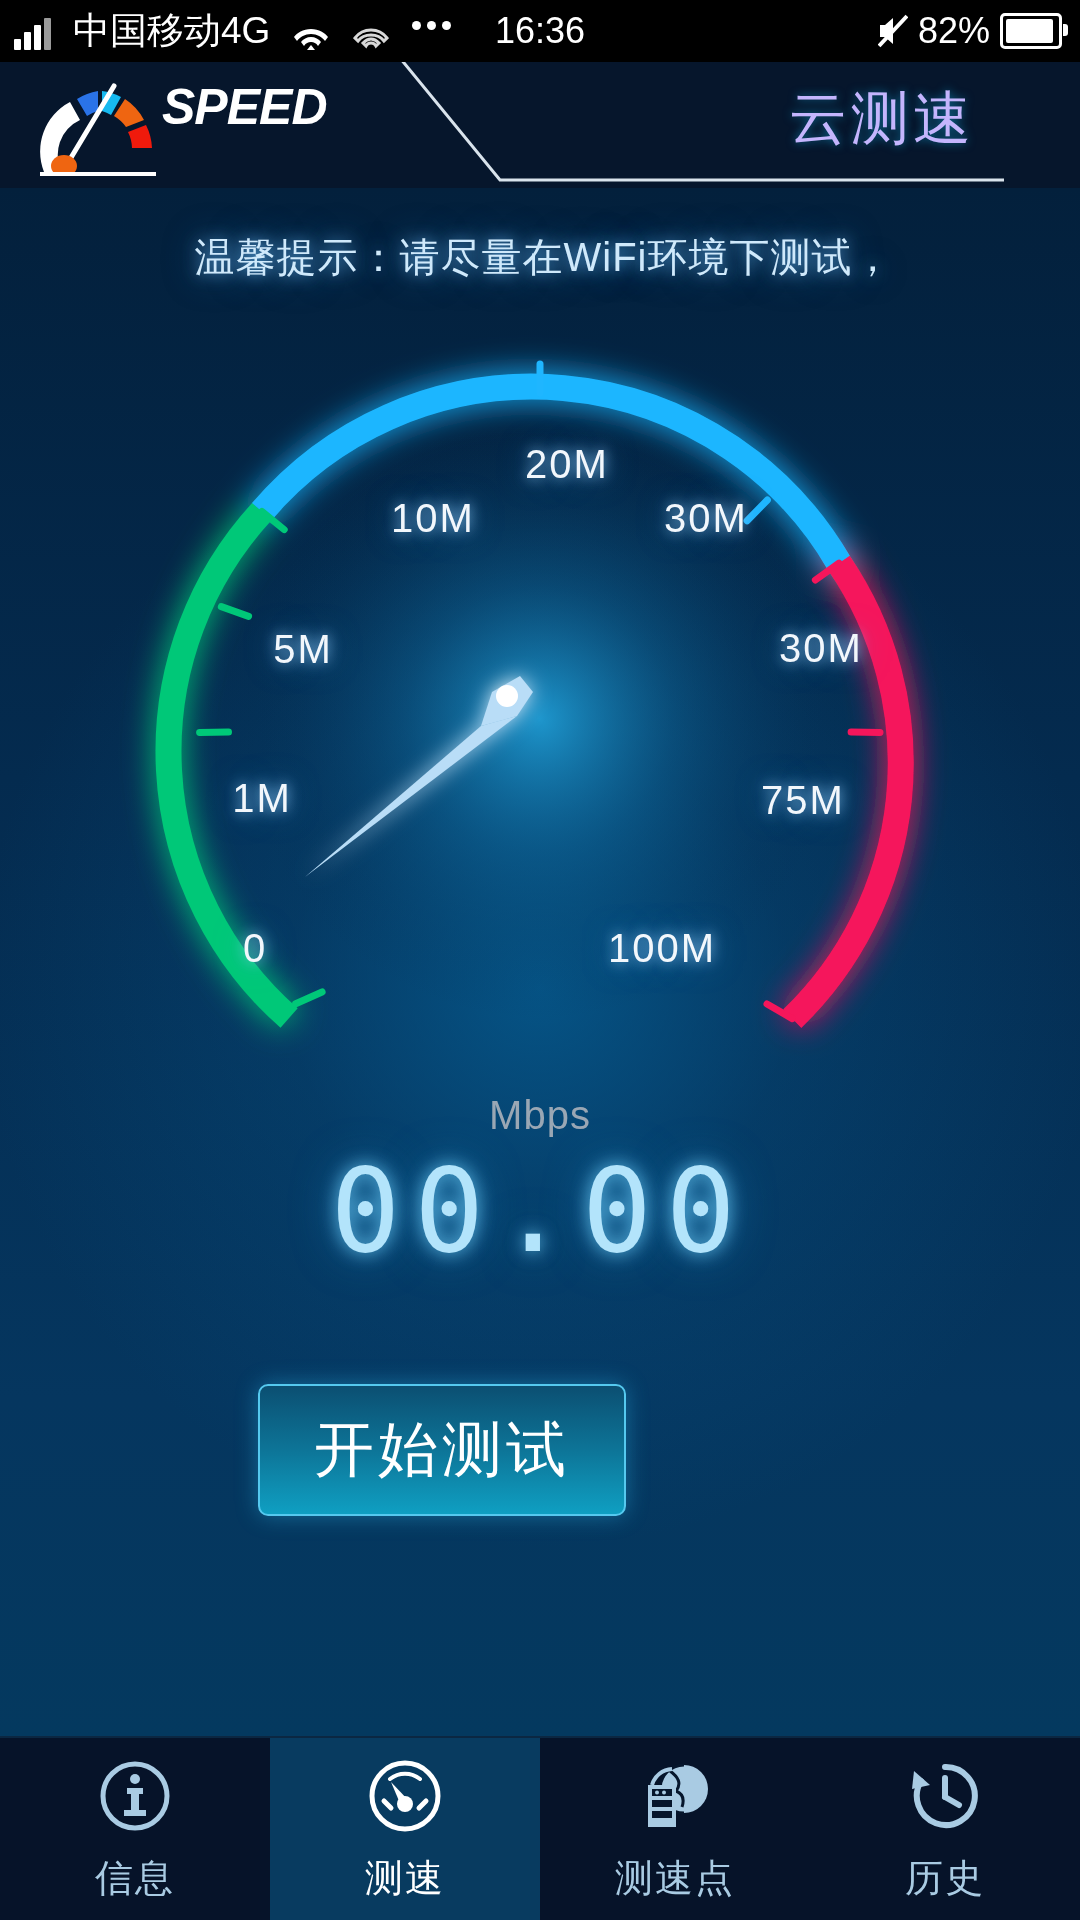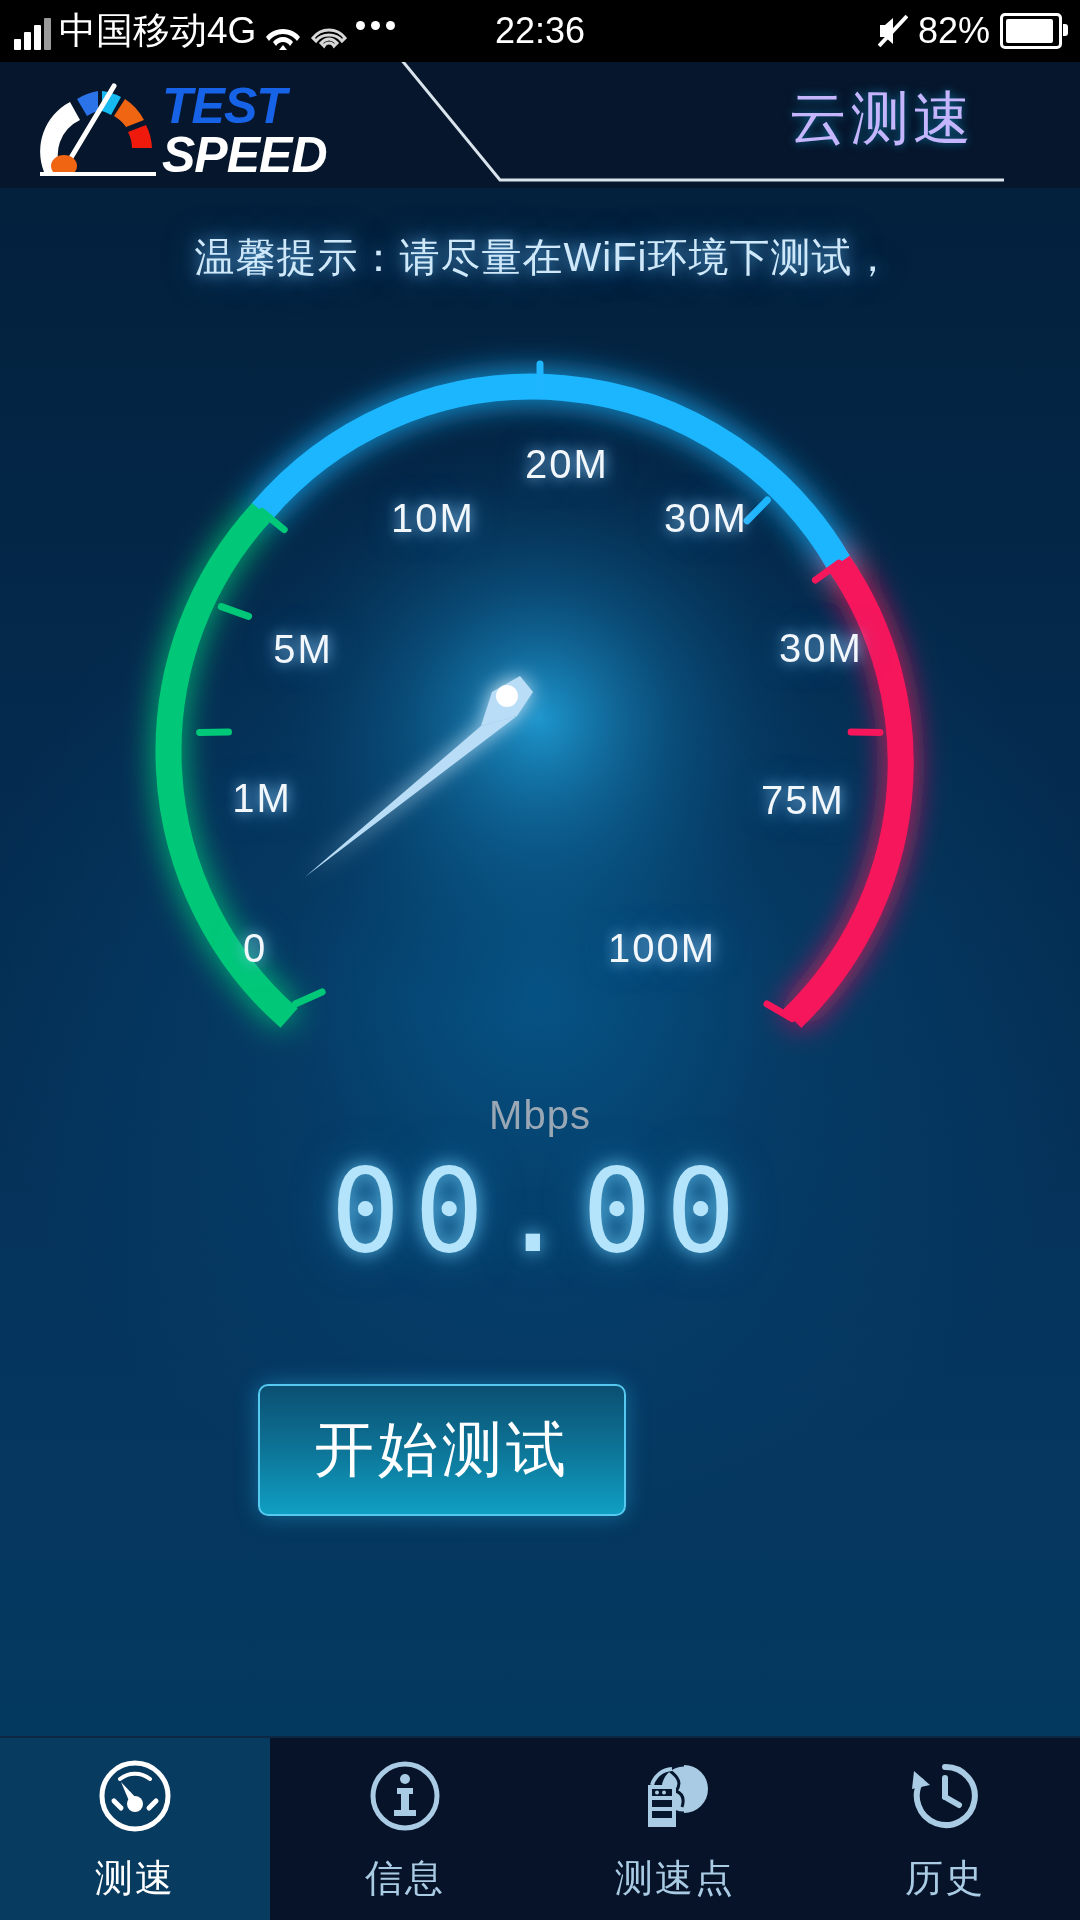--- a/index.html
+++ b/index.html
@@ -10,21 +10,21 @@
     -webkit-font-smoothing:antialiased;
   }
   .screen{position:relative;width:1080px;height:1920px;overflow:hidden;}
 
   
   .statusbar{
     position:absolute;top:0;left:0;width:1080px;height:62px;
     background:#000;color:#fff;
     display:flex;align-items:center;
   }
-  .sb-left{display:flex;align-items:flex-end;gap:8px;padding-left:14px;height:62px;}
+  .sb-left{display:flex;align-items:flex-end;gap:22px;padding-left:14px;height:62px;}
   .sig{display:flex;align-items:flex-end;gap:3px;height:40px;padding-bottom:12px;}
   .sig i{display:block;width:7px;background:#fff;border-radius:1px;}
   .sig i:nth-child(1){height:11px;}
   .sig i:nth-child(2){height:18px;}
   .sig i:nth-child(3){height:25px;}
   .sig i:nth-child(4){height:32px;background:#9a9a9a;}
   .carrier{font-size:37px;line-height:62px;letter-spacing:0px;}
   .wifi-ico{position:relative;width:38px;height:40px;padding-bottom:8px;}
   .wifi-ico svg{position:absolute;bottom:10px;left:0;}
   .dots{display:flex;gap:6px;align-items:center;height:62px;padding-bottom:6px;}
@@ -137,21 +137,21 @@
           <path d="M19 8 C12 8 6 12 3 16 L6 19 C9 15 13 13 19 13 C25 13 29 15 32 19 L35 16 C32 12 26 8 19 8Z" fill="none" stroke="#d8d8d8" stroke-width="3"></path>
           <path d="M19 17 C16 17 13 19 11 21 L14 24 C15 22 17 21 19 21 C21 21 23 22 24 24 L27 21 C25 19 22 17 19 17Z" fill="none" stroke="#d8d8d8" stroke-width="3"></path>
         </svg>
       </span>
       <span class="dots">
           <b></b>
           <b></b>
           <b></b>
         </span>
     </div>
-    <div class="sb-time">22:36</div>
+    <div class="sb-time">16:36</div>
     <div class="sb-right">
       <span class="mute">
         <svg width="30" height="34" viewBox="0 0 30 34">
           <path d="M15 4 L7 11 H2 V23 H7 L15 30 Z" fill="#fff"></path>
           <line x1="1" y1="32" x2="29" y2="2" stroke="#fff" stroke-width="4"></line>
         </svg>
       </span>
       <span class="pct">82%</span>
       <span class="batt">
           <i></i>
@@ -167,21 +167,20 @@
           <path d="M41 19 A56 56 0 0 1 62 11 L62 31 A38 38 0 0 0 51 36 Z" fill="#2a73e8"></path>
           <path d="M66 11 A56 56 0 0 1 85 17 L75 35 A38 38 0 0 0 66 31 Z" fill="#16b9f0"></path>
           <path d="M89 19 A56 56 0 0 1 108 40 L90 47 A38 38 0 0 0 78 36 Z" fill="#ef6511"></path>
           <path d="M110 45 A56 56 0 0 1 116 68 L96 68 A38 38 0 0 0 92 52 Z" fill="#f01a0c"></path>
           <line x1="30" y1="86" x2="78" y2="6" stroke="#ffffff" stroke-width="5" stroke-linecap="round"></line>
           <ellipse cx="28" cy="86" rx="13" ry="11" fill="#ef6511"></ellipse>
           <rect x="4" y="92" width="116" height="6" fill="#ffffff"></rect>
         </svg>
       </span>
       <span class="logo-text">
-        <div class="logo-test">TEST</div>
         <div class="logo-speed">SPEED</div>
       </span>
     </div>
     <span class="hdr-sep">
       <svg width="620" height="126" viewBox="0 0 620 126">
         <path d="M2 -4 L102 118 L606 118" fill="none" stroke="#d9e3ec" stroke-width="3"></path>
       </svg>
     </span>
     <div class="hdr-title">云测速</div>
   </div>
@@ -256,45 +255,45 @@
     </div>
 
     <div class="unit">Mbps</div>
     <div class="lcd">00.00</div>
 
     <div class="startbtn">开始测试</div>
   </div>
 
   <div class="tabbar">
 
+    <div class="tab">
+      <span class="ico">
+        <svg width="82" height="82" viewBox="0 0 82 82">
+          <circle cx="41" cy="41" r="32" fill="none" stroke="#a9cbe3" stroke-width="5"></circle>
+          <circle cx="41" cy="24" r="5" fill="#a9cbe3"></circle>
+          <rect x="33" y="33" width="16" height="6" fill="#a9cbe3"></rect>
+          <rect x="37" y="33" width="8" height="25" fill="#a9cbe3"></rect>
+          <rect x="30" y="55" width="22" height="6" fill="#a9cbe3"></rect>
+        </svg>
+      </span>
+      <span class="lbl">信息</span>
+    </div>
+
     <div class="tab active">
       <span class="ico">
         <svg width="82" height="82" viewBox="0 0 82 82">
           <circle cx="41" cy="41" r="33" fill="none" stroke="#ffffff" stroke-width="5"></circle>
           <path d="M26 24 A24 24 0 0 1 56 24" fill="none" stroke="#ffffff" stroke-width="4" stroke-linecap="round"></path>
           <path d="M20 46 L27 53" stroke="#ffffff" stroke-width="5" stroke-linecap="round"></path>
           <path d="M62 46 L55 53" stroke="#ffffff" stroke-width="5" stroke-linecap="round"></path>
           <path d="M27 27 L45 46 L38 53 Z" fill="#ffffff"></path>
           <circle cx="41" cy="49" r="8" fill="#ffffff"></circle>
         </svg>
       </span>
       <span class="lbl">测速</span>
-    </div>
-
-    <div class="tab">
-      <span class="ico">
-        <svg width="82" height="82" viewBox="0 0 82 82">
-          <circle cx="41" cy="41" r="32" fill="none" stroke="#a9cbe3" stroke-width="5"></circle>
-          <circle cx="41" cy="24" r="5" fill="#a9cbe3"></circle>
-          <rect x="33" y="33" width="16" height="6" fill="#a9cbe3"></rect>
-          <rect x="37" y="33" width="8" height="25" fill="#a9cbe3"></rect>
-          <rect x="30" y="55" width="22" height="6" fill="#a9cbe3"></rect>
-        </svg>
-      </span>
-      <span class="lbl">信息</span>
     </div>
 
     <div class="tab">
       <span class="ico">
         <svg width="82" height="82" viewBox="0 0 82 82">
           <circle cx="50" cy="34" r="24" fill="#a9cbe3"></circle>
           <path d="M50 10 A24 24 0 0 0 50 58" fill="none" stroke="#06162c" stroke-width="3"></path>
           <path d="M36 16 Q50 26 42 36 Q52 40 48 52" fill="none" stroke="#06162c" stroke-width="3"></path>
           <path d="M18 30 A22 22 0 0 1 38 14" fill="none" stroke="#a9cbe3" stroke-width="4"></path>
           <rect x="14" y="30" width="28" height="42" fill="#a9cbe3"></rect>

